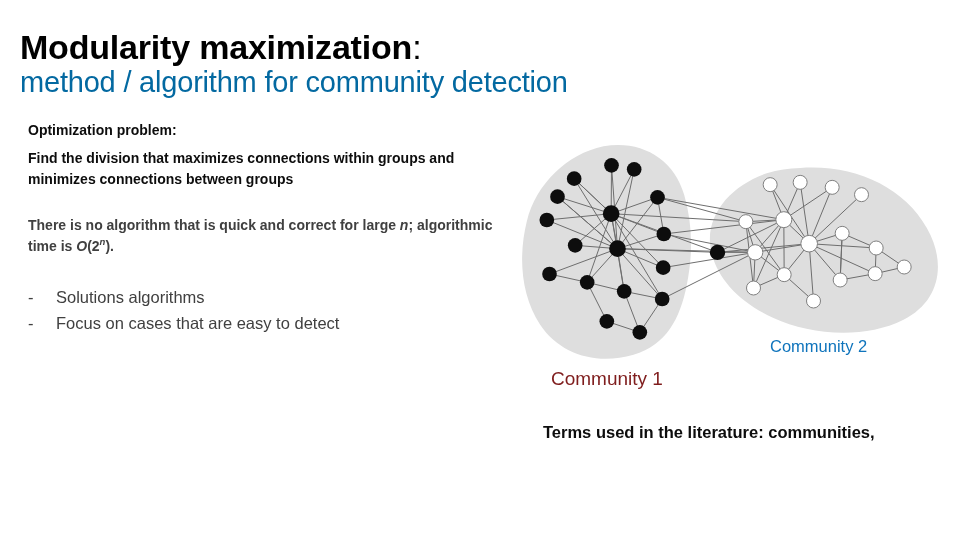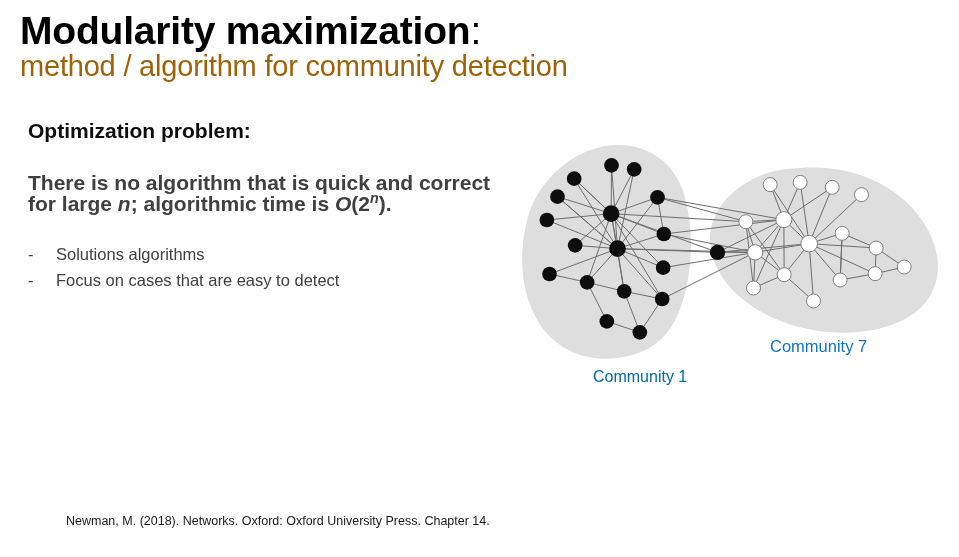--- a/index.html
+++ b/index.html
@@ -25,50 +25,51 @@
   }
 
   
   .title-block {
     position: absolute;
     left: 20px;
     top: 14px;
     width: 760px;
   }
   .title-line1 {
-    font-size: 39px;
+    font-size: 34px;
     line-height: 34px;
     color: #000000;
     letter-spacing: -0.2px;
     white-space: nowrap;
+    margin-top: 16px;
   }
   .title-strong {
     font-weight: bold;
   }
   .title-colon {
     font-weight: normal;
   }
   .title-line2 {
     font-size: 29px;
     line-height: 37px;
     font-weight: normal;
-    color: #a16207;
+    color: #0369a1;
     letter-spacing: -0.2px;
     white-space: nowrap;
   }
 
   
   .left-col {
     position: absolute;
     left: 28px;
     top: 120px;
     width: 470px;
   }
   .para {
-    font-size: 21px;
+    font-size: 14px;
     line-height: 21.5px;
     margin: 0 0 0 0;
   }
   .para.heading-dark {
     color: #0d0d0d;
     font-weight: bold;
   }
   .para.body-dark {
     color: #0d0d0d;
     font-weight: bold;
@@ -112,24 +113,24 @@
     position: absolute;
     left: 500px;
     top: 128px;
     width: 459px;
     height: 250px;
   }
   .figure svg { display: block; }
 
   .label-community-1 {
     position: absolute;
-    left: 593px;
+    left: 551px;
     top: 368px;
-    font-size: 16px;
-    color: #0369a1;
+    font-size: 19px;
+    color: #7f1d1d;
   }
   .label-community-2 {
     position: absolute;
     left: 770px;
     top: 337px;
     font-size: 16.5px;
     color: #0f74bc;
   }
 
   .terms-block {
@@ -158,20 +159,21 @@
 
   <div class="title-block">
     <div class="title-line1"><span class="title-strong">Modularity maximization</span><span class="title-colon">:</span></div>
     <div class="title-line2">method / algorithm for community detection</div>
   </div>
 
   <div class="left-col">
 
     <div class="para heading-dark">Optimization problem:</div>
     <div class="gap-sm"></div>
+    <div class="para body-dark">Find the division that maximizes connections within groups and minimizes connections between groups</div>
 
     <div class="gap-md"></div>
 
     <div class="gap-sm"></div>
     <div class="para body-gray"><span>There is no algorithm that is quick and correct for large </span><span class="ital">n</span><span>; algorithmic time is </span><span class="ital">O</span><span>(2</span><sup>n</sup><span>).</span></div>
 
     <div class="gap-lg"></div>
 
     <div class="gap-sm"></div>
 
@@ -334,20 +336,20 @@
         <circle cx="1020" cy="456" r="21"></circle>
         <circle cx="1125" cy="437" r="21"></circle>
         <circle cx="1212" cy="417" r="21"></circle>
         <circle cx="760" cy="480" r="21"></circle>
         <circle cx="940" cy="519" r="21"></circle>
       </g>
     </svg>
   </div>
 
   <div class="label-community-1">Community 1</div>
-  <div class="label-community-2">Community 7</div>
+  <div class="label-community-2">Community 2</div>
 
   <div class="terms-block">
+    <div>Terms used in the literature: communities,</div>
   </div>
 
-  <div class="citation">Newman, M. (2018). Networks. Oxford: Oxford University Press. Chapter 14.</div>
 
 </div>
 
 </body></html>

